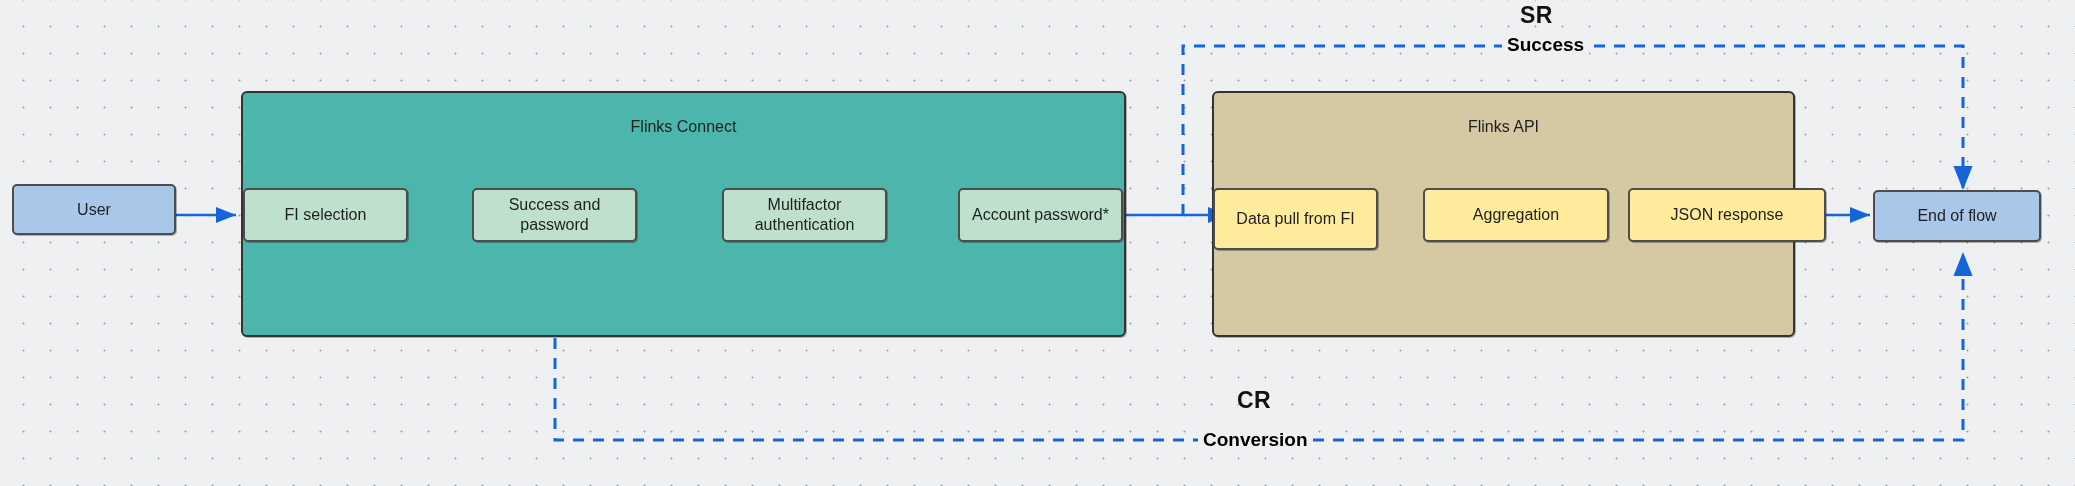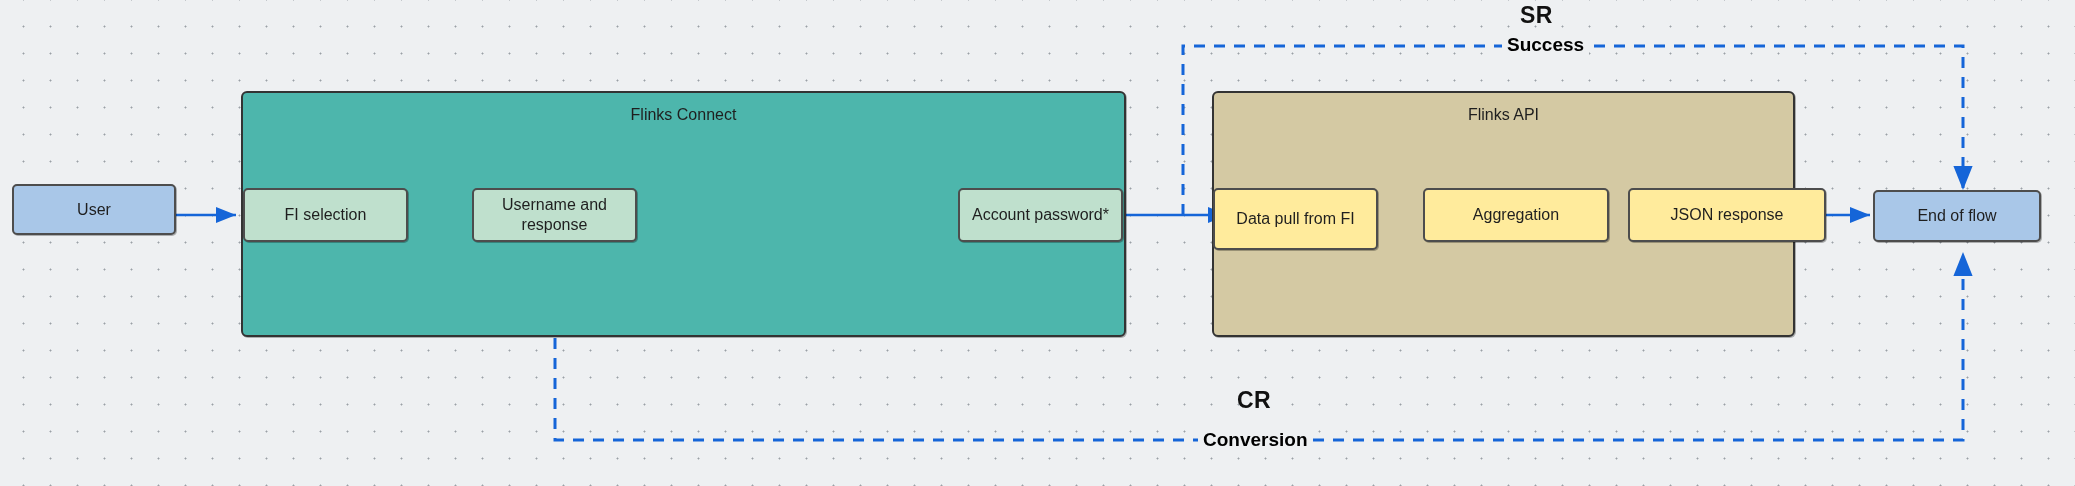--- a/index.html
+++ b/index.html
@@ -26,21 +26,21 @@
     justify-content: center;
     text-align: center;
     color: #1f1f1f;
     line-height: 1.25;
     box-shadow: 1px 1px 0 rgba(0,0,0,0.28);
   }
   .container-node {
     border-radius: 6px;
     align-items: flex-start;
     justify-content: center;
-    padding-top: 12px;
+    padding-top: 24px;
   }
   .container-label {
     font-size: 16px;
     color: #1f1f1f;
   }
   .step { font-size: 16px; }
   .svg-layer {
     position: absolute;
     left: 0; top: 0;
     width: 2075px; height: 486px;
@@ -107,23 +107,26 @@
 
   <div class="node step" style="left:12px; top:184px; width:164px; height:51px; background:#a9c7e8;">
     <span>User</span>
   </div>
 
   <div class="node step" style="left:243px; top:188px; width:165px; height:54px; background:#bfe0cd;">
     <span>FI selection</span>
   </div>
 
   <div class="node step" style="left:472px; top:188px; width:165px; height:54px; background:#bfe0cd;">
-    <span>Username and response</span>
+    <span>Success and password</span>
   </div>
 
+  <div class="node step" style="left:722px; top:188px; width:165px; height:54px; background:#bfe0cd;">
+    <span>Multifactor authentication</span>
+  </div>
 
   <div class="node step" style="left:958px; top:188px; width:165px; height:54px; background:#bfe0cd;">
     <span>Account password*</span>
   </div>
 
   <div class="node step" style="left:1213px; top:188px; width:165px; height:62px; background:#ffeb9c;">
     <span>Data pull from FI</span>
   </div>
 
   <div class="node step" style="left:1423px; top:188px; width:186px; height:54px; background:#ffeb9c;">

